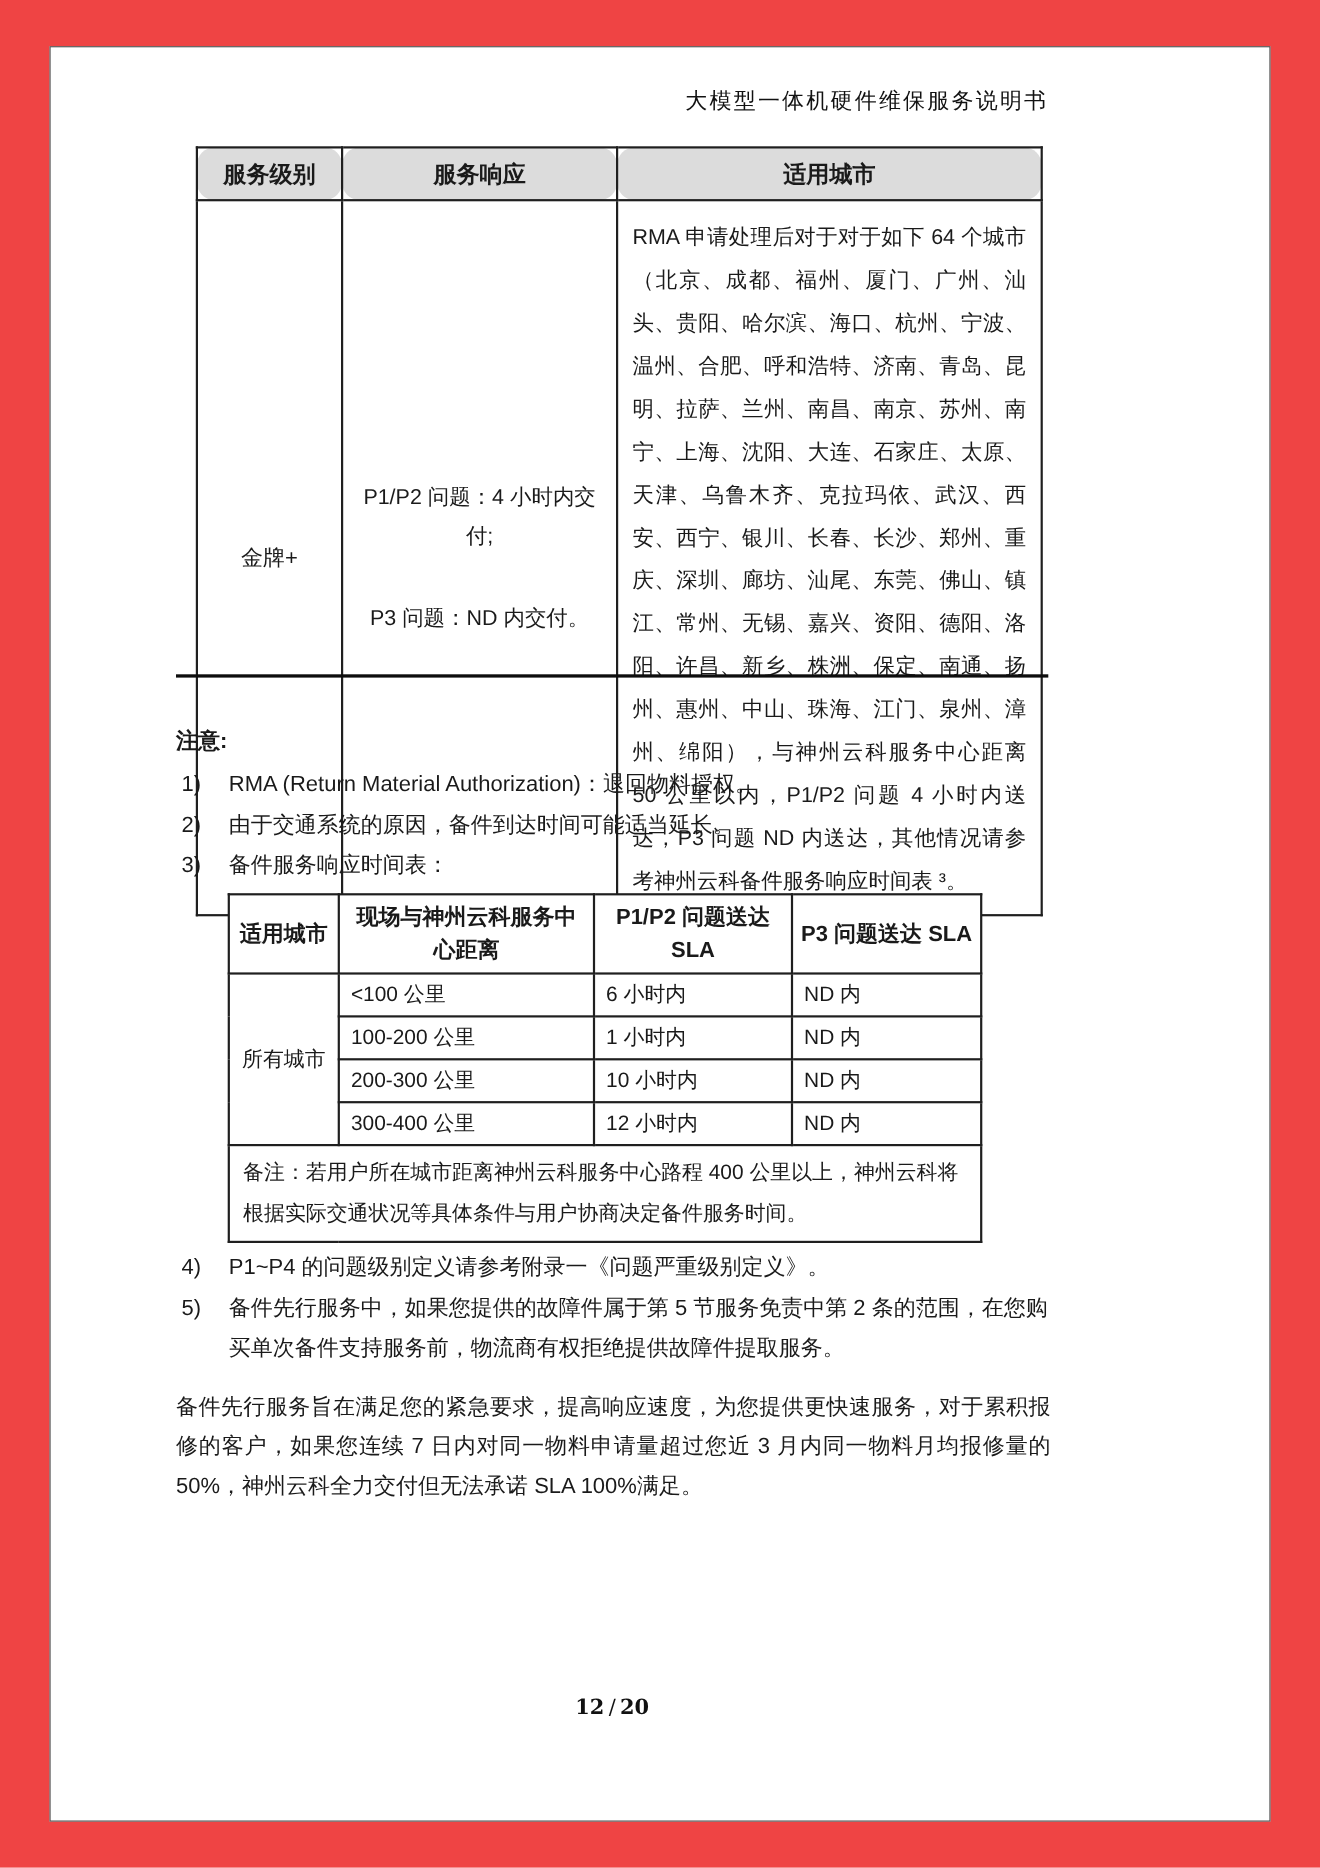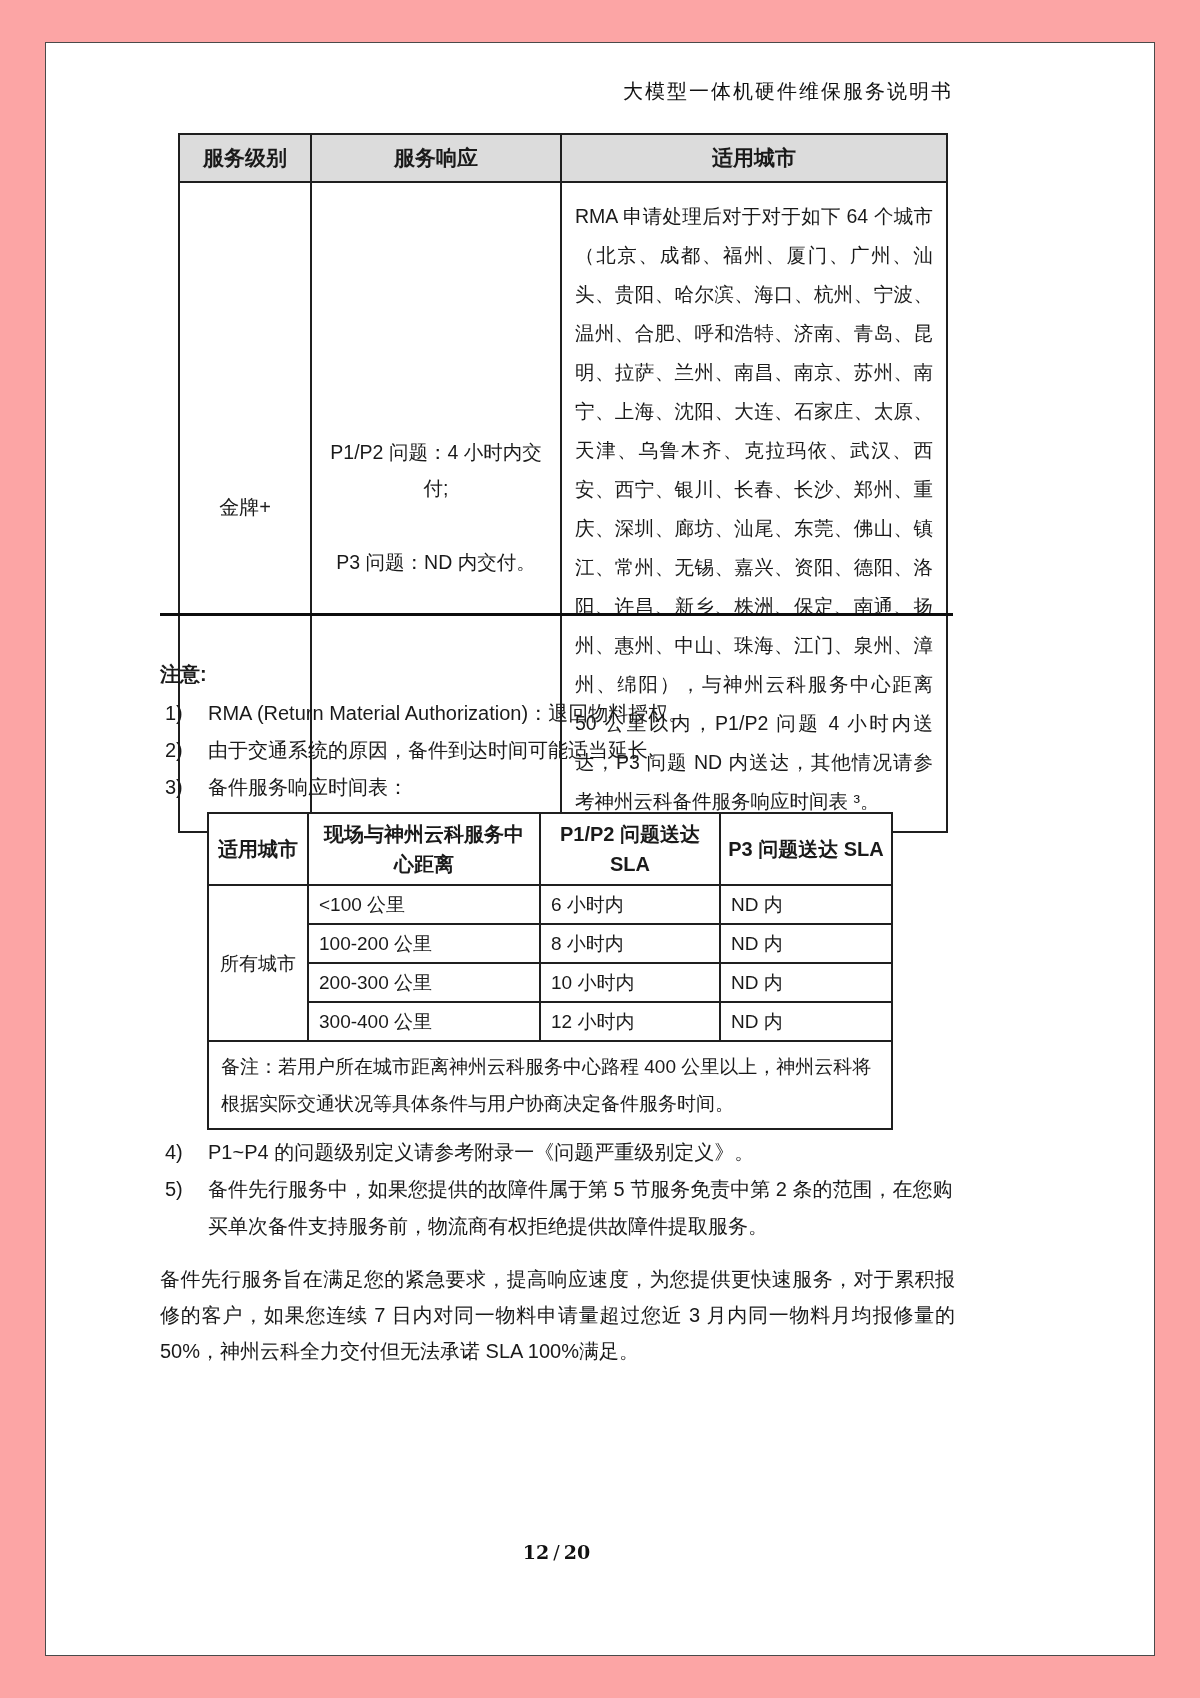--- a/index.html
+++ b/index.html
@@ -6,21 +6,21 @@
     margin: 0;
     padding: 0;
     background: #ffffff;
     font-family: "Liberation Sans", "DejaVu Sans", sans-serif;
     color: #1a1a1a;
   }
   .page {
     position: relative;
     width: 1200px;
     height: 1698px;
-    background: #fca5a5;
+    background: #ef4444;
     overflow: hidden;
   }
   .page-border {
     position: absolute;
     left: 45px; top: 42px;
     width: 1108px; height: 1612px;
     border: 1px solid #4a4a4a;
     background: #ffffff;
   }
   .doc-header {
@@ -42,20 +42,21 @@
   }
   .service-table th, .service-table td {
     border: 2px solid #1f1f1f;
   }
   .service-table th {
     background: #dcdcdc;
     font-weight: bold;
     font-size: 21px;
     height: 44px;
     text-align: center;
+    border-radius: 16px;
   }
   .col-level   { width: 132px; }
   .col-resp    { width: 250px; }
   .col-cities  { width: 386px; }
   .cell-level {
     text-align: center;
     vertical-align: middle;
     font-size: 20px;
   }
   .cell-response {
@@ -223,21 +224,21 @@
       </thead>
       <tbody>
         <tr>
           <td class="sla-city-cell" rowspan="4">所有城市</td>
           <td>&lt;100 公里</td>
           <td>6 小时内</td>
           <td>ND 内</td>
         </tr>
         <tr>
           <td>100-200 公里</td>
-          <td>8 小时内</td>
+          <td>1 小时内</td>
           <td>ND 内</td>
         </tr>
         <tr>
           <td>200-300 公里</td>
           <td>10 小时内</td>
           <td>ND 内</td>
         </tr>
         <tr>
           <td>300-400 公里</td>
           <td>12 小时内</td>

